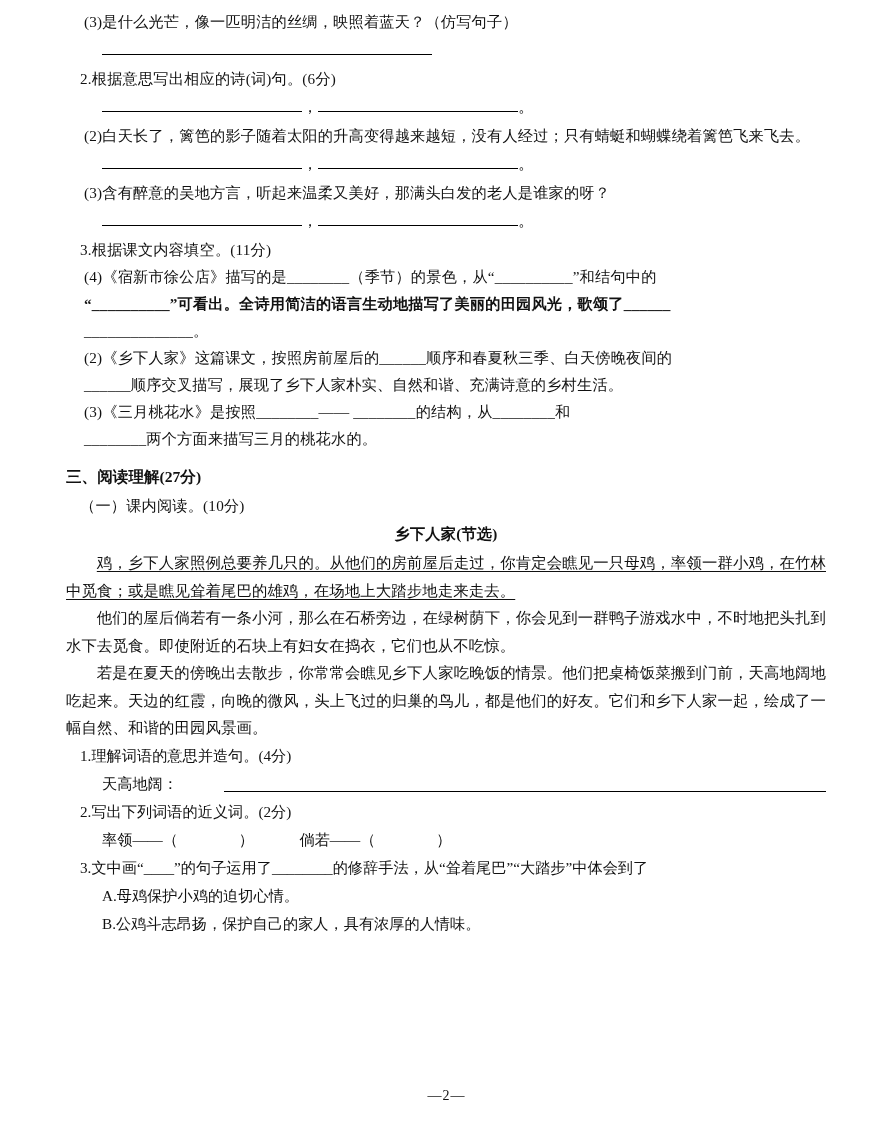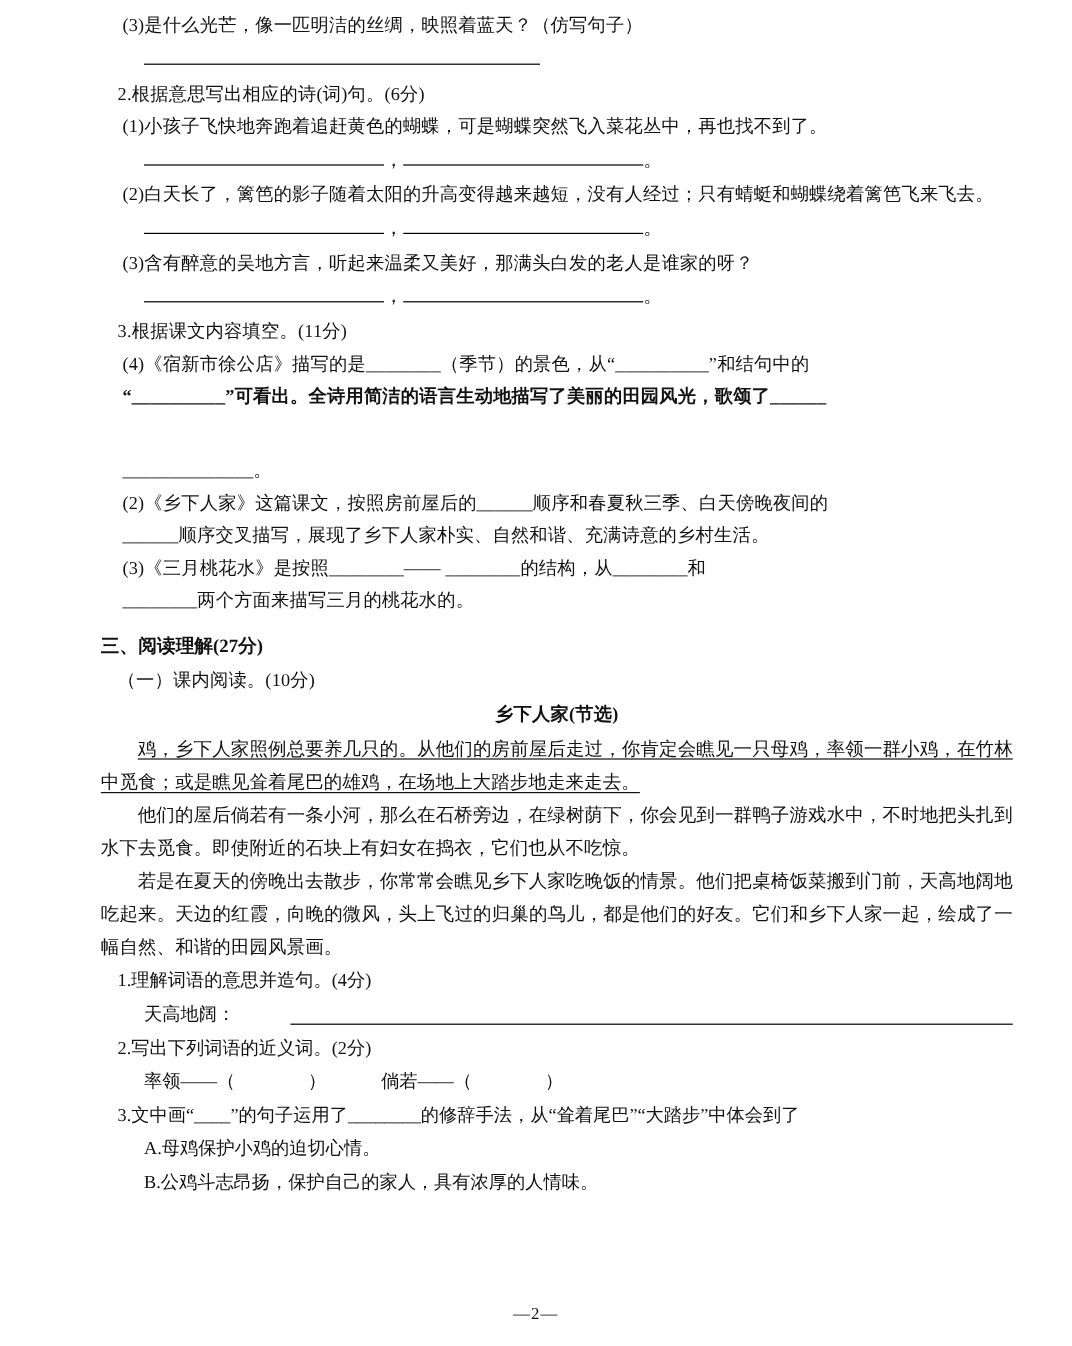--- a/index.html
+++ b/index.html
@@ -17,21 +17,21 @@
   }
   .page {
     position: relative;
     width: 893px;
     height: 1122px;
     padding: 0;
     box-sizing: border-box;
   }
   .content {
     position: absolute;
-    left: 84px;
+    left: 66px;
     top: 8px;
     width: 760px;
   }
   .line {
     font-size: 15.2px;
     line-height: 27px;
     letter-spacing: 0.2px;
     white-space: nowrap;
   }
   .line.wrapline {
@@ -105,39 +105,38 @@
 
 <div class="page">
   <div class="content">
 
     <div class="line indent2">(3)是什么光芒，像一匹明洁的丝绸，映照着蓝天？（仿写句子）</div>
     <div class="blank-answer-row">
       <span class="blank blank-long"></span>
     </div>
 
     <div class="line indent1" style="padding-left:14px;">2.根据意思写出相应的诗(词)句。(6分)</div>
-    <div class="line indent2">(1)小孩子飞快地奔跑着追赶黄色的蝴蝶，可是蝴蝶突然飞入菜花丛中，再也找不到了。</div>
     <div class="blank-answer-row">
       <span class="blank" style="width:200px"></span>，<span class="blank" style="width:200px"></span>。
     </div>
 
     <div class="line wrapline indent2" style="text-indent:0;">(2)白天长了，篱笆的影子随着太阳的升高变得越来越短，没有人经过；只有蜻蜓和蝴蝶绕着篱笆飞来飞去。</div>
     <div class="blank-answer-row">
       <span class="blank" style="width:200px"></span>，<span class="blank" style="width:200px"></span>。
     </div>
 
     <div class="line indent2">(3)含有醉意的吴地方言，听起来温柔又美好，那满头白发的老人是谁家的呀？</div>
     <div class="blank-answer-row">
       <span class="blank" style="width:200px"></span>，<span class="blank" style="width:200px"></span>。
     </div>
 
     <div class="line" style="padding-left:14px;">3.根据课文内容填空。(11分)</div>
     <div class="line indent2">(4)《宿新市徐公店》描写的是________（季节）的景色，从“__________”和结句中的</div>
     <div class="line indent2" style="padding-left:18px;font-weight:bold;">“__________”可看出。全诗用简洁的语言生动地描写了美丽的田园风光，歌颂了______</div>
-    <div class="line indent2" style="padding-left:18px;margin-top:35px;">______________。</div>
+    <div class="line indent2" style="padding-left:18px;">______________。</div>
     <div class="line indent2">(2)《乡下人家》这篇课文，按照房前屋后的______顺序和春夏秋三季、白天傍晚夜间的</div>
     <div class="line indent2" style="padding-left:18px;">______顺序交叉描写，展现了乡下人家朴实、自然和谐、充满诗意的乡村生活。</div>
     <div class="line indent2">(3)《三月桃花水》是按照________—— ________的结构，从________和</div>
     <div class="line indent2" style="padding-left:18px;">________两个方面来描写三月的桃花水的。</div>
 
     <div class="sect-title" style="margin-top:10px; padding-left:0px;">三、阅读理解(27分)</div>
     <div class="line" style="padding-left:14px;">（一）课内阅读。(10分)</div>
     <div class="line center" style="font-weight:bold; line-height:30px;">乡下人家(节选)</div>
 
     <div class="body-para underlined">鸡，乡下人家照例总要养几只的。从他们的房前屋后走过，你肯定会瞧见一只母鸡，率领一群小鸡，在竹林中觅食；或是瞧见耸着尾巴的雄鸡，在场地上大踏步地走来走去。</div>

